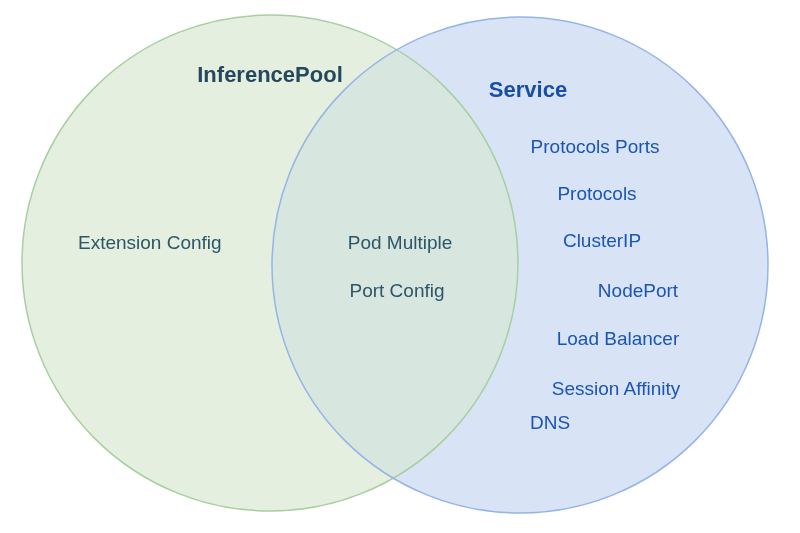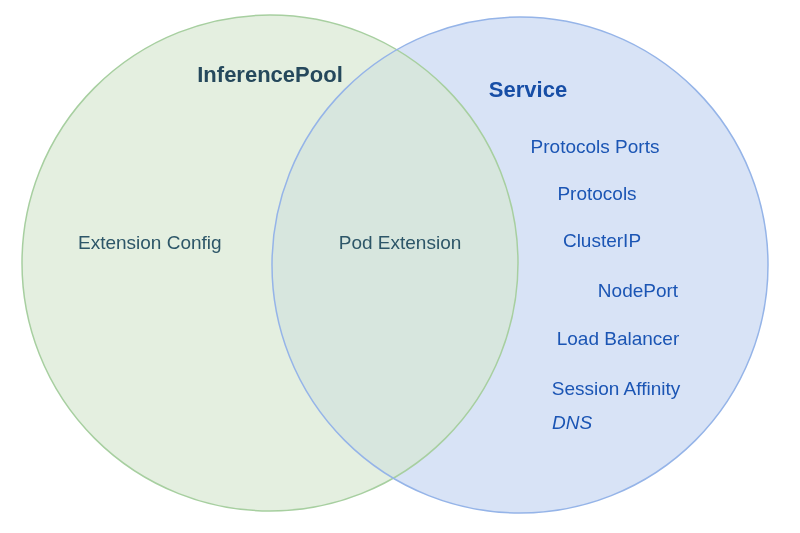--- a/index.html
+++ b/index.html
@@ -36,23 +36,24 @@
     <path d="M 396.7 49.8 A 248 248 0 0 1 393.3 478.2 A 248 248 0 0 1 396.7 49.8 Z" fill="#d7e6de"></path>
     <circle cx="270" cy="263" r="248" fill="none" stroke-width="1.5" stroke="#a7cfa0"></circle>
     <circle cx="520" cy="265" r="248" fill="none" stroke-width="1.5" stroke="#95b4e8"></circle>
   </svg>
 
   <div class="label title center green-title" style="left:270px;top:75px;">InferencePool</div>
   <div class="label title center blue-title" style="left:528px;top:75px;">Service</div>
 
   <div class="label vcenter green-text" style="left:78px;top:242px;">Extension Config</div>
 
-  <div class="label center green-text" style="left:400px;top:242px;">Pod Extension</div>
+  <div class="label center green-text" style="left:400px;top:242px;">Pod Multiple</div>
+  <div class="label center green-text" style="left:397px;top:290px;">Port Config</div>
 
   <div class="label center blue-text" style="left:595px;top:146px;">Protocols Ports</div>
   <div class="label center blue-text" style="left:597px;top:193px;">Protocols</div>
   <div class="label center blue-text" style="left:602px;top:240px;">ClusterIP</div>
   <div class="label center blue-text" style="left:609px;top:290px;margin-left:29px;">NodePort</div>
   <div class="label center blue-text" style="left:618px;top:338px;">Load Balancer</div>
   <div class="label center blue-text" style="left:616px;top:388px;">Session Affinity</div>
-  <div class="label center blue-text" style="left:572px;top:422px;font-style:italic;">DNS</div>
+  <div class="label center blue-text" style="left:550px;top:422px;">DNS</div>
 
 </div>
 
 </body></html>

